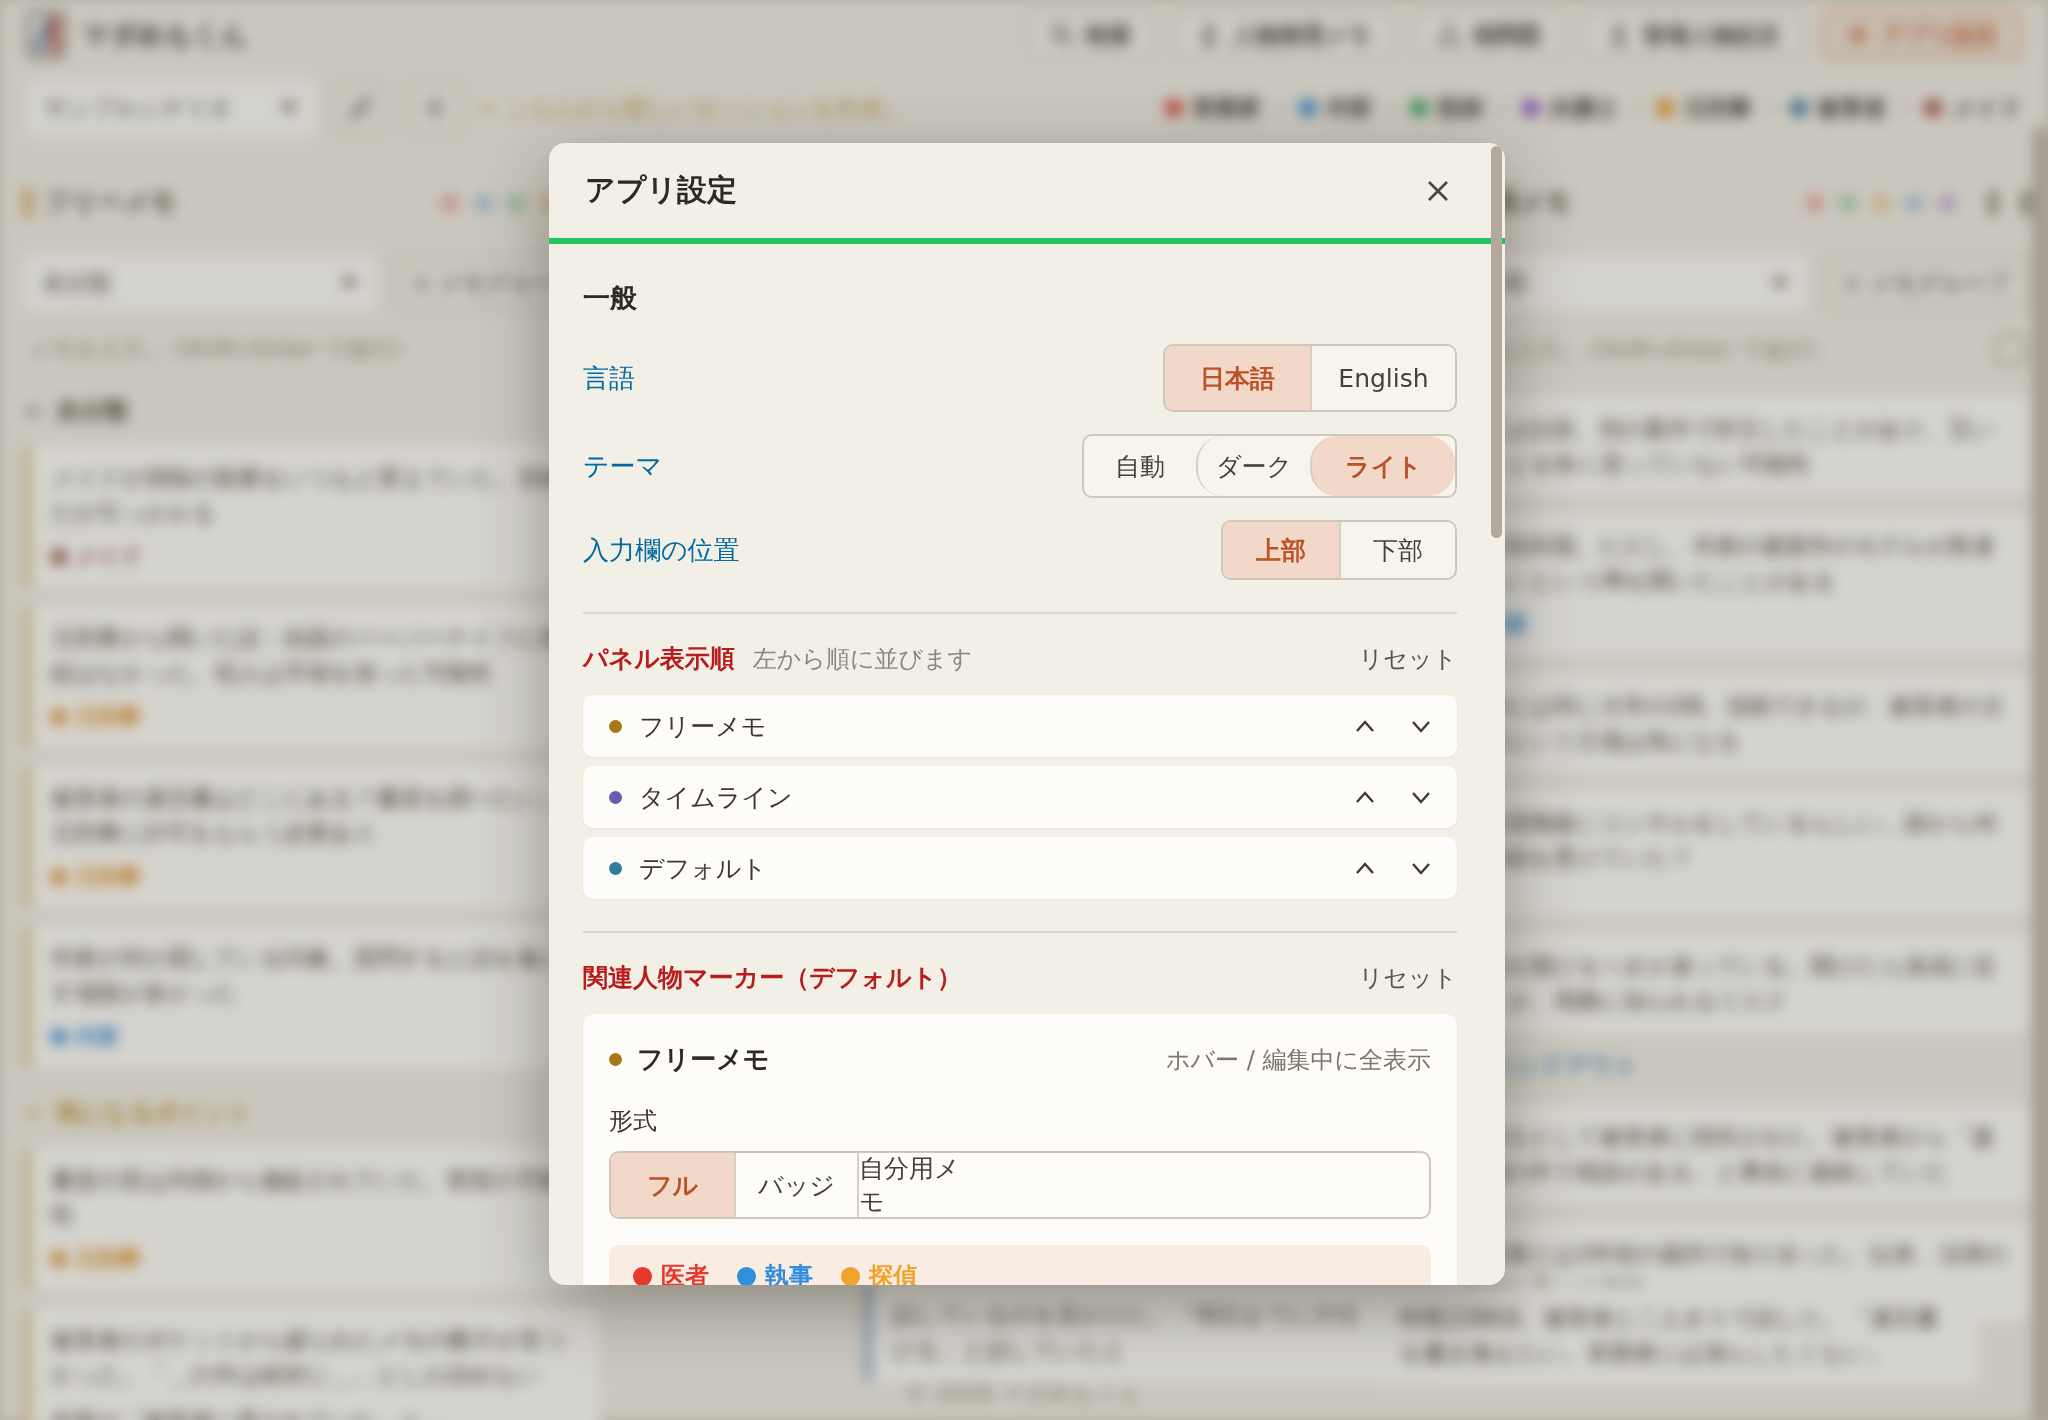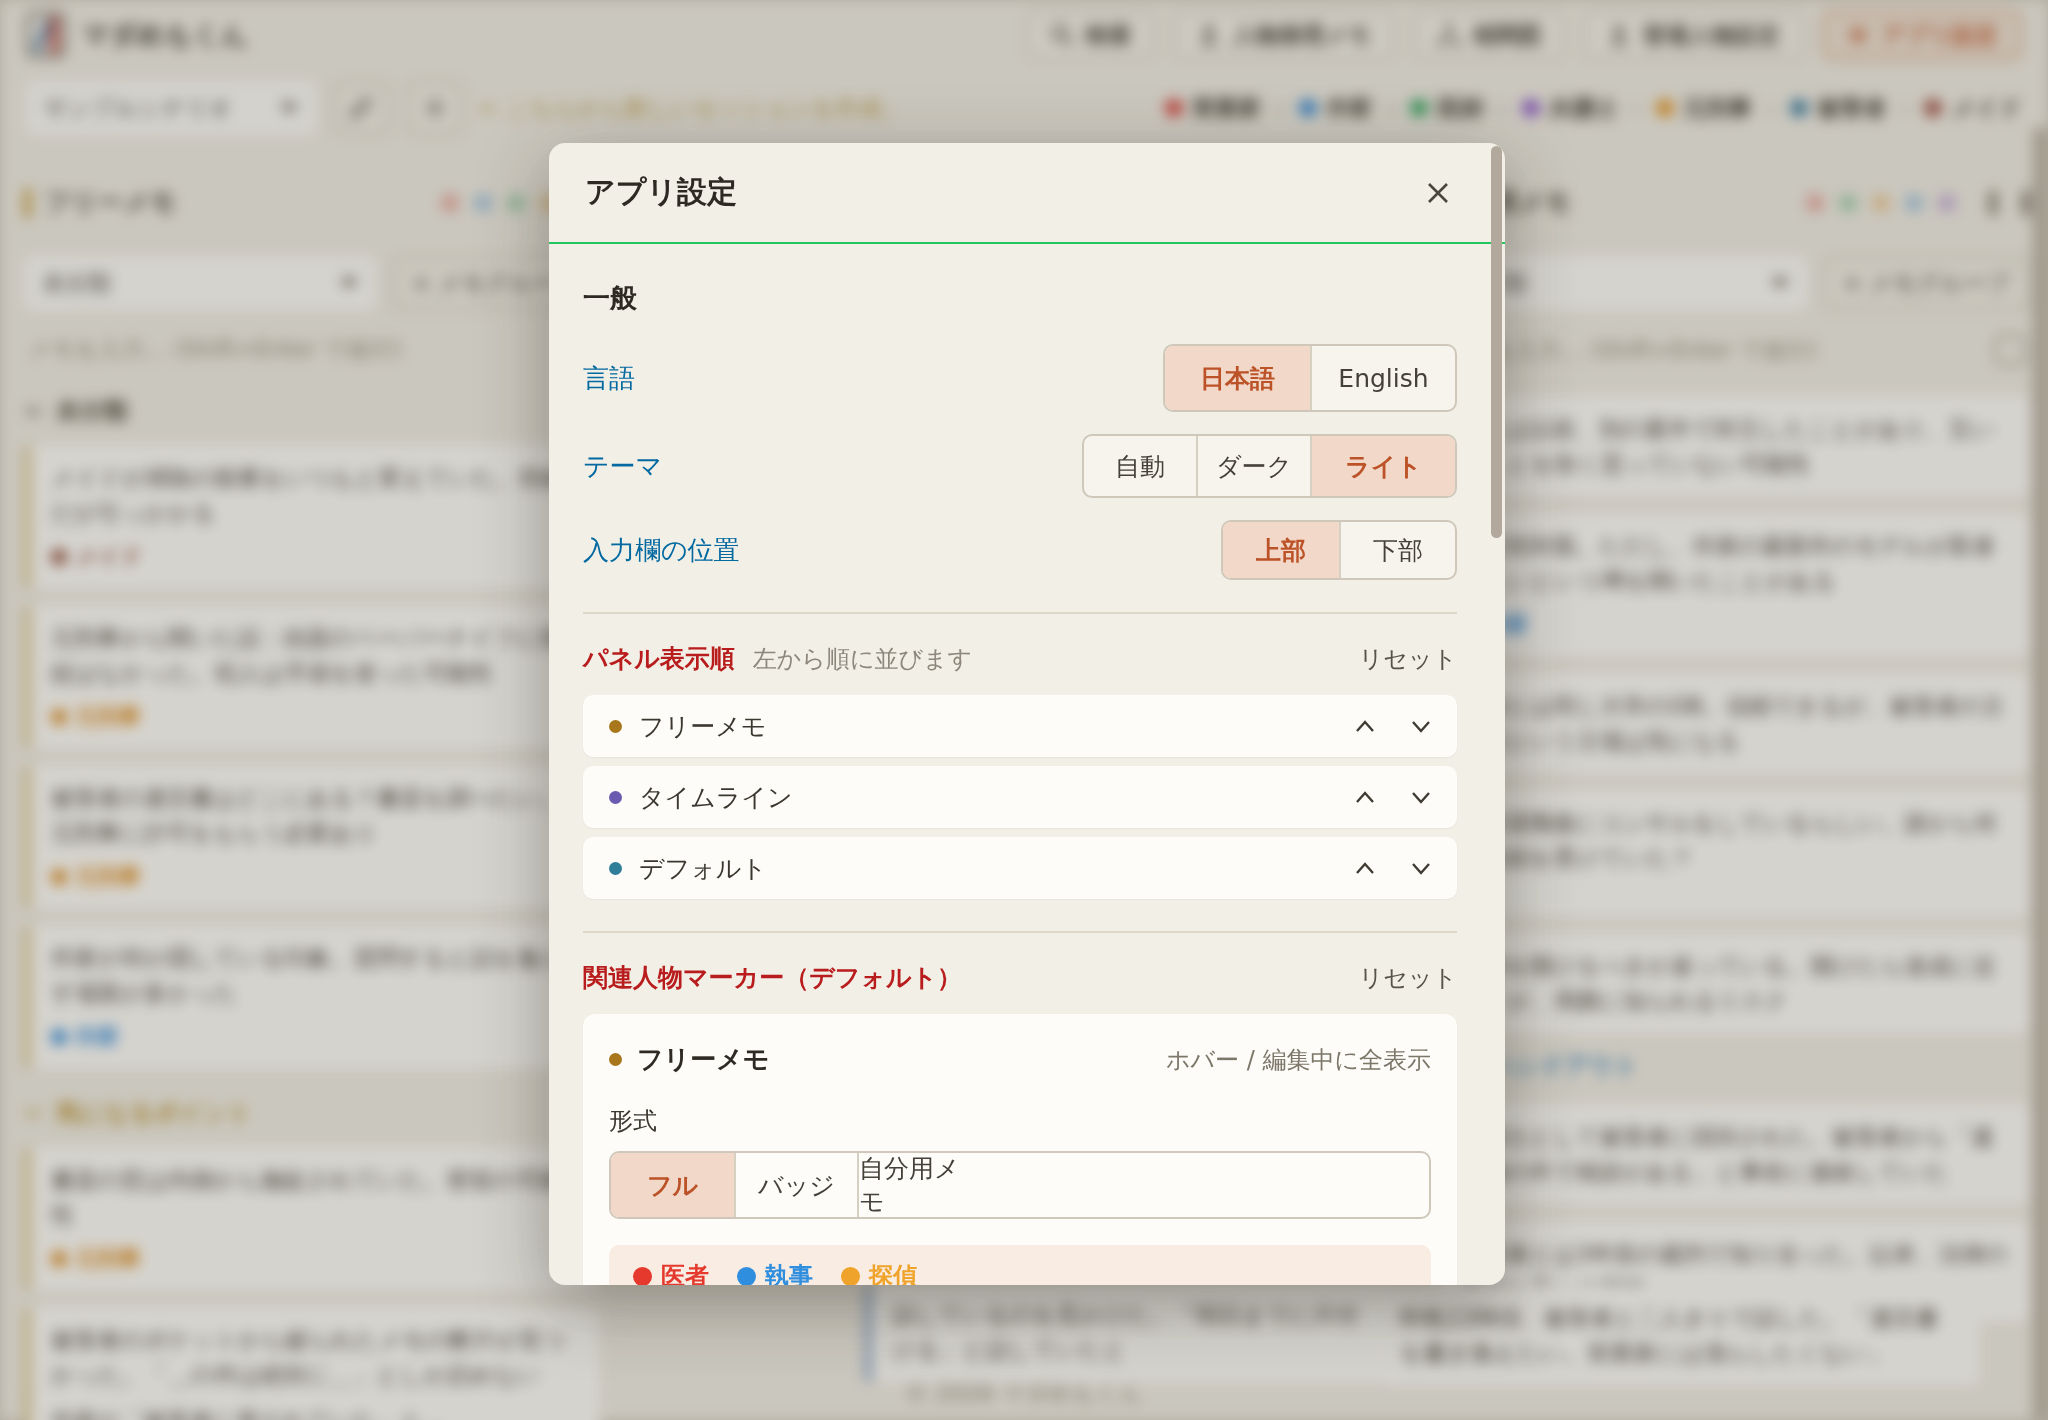--- a/index.html
+++ b/index.html
@@ -62,34 +62,34 @@
 
   .b-center { position:absolute; left:865px; top:1282px; width:525px; }
   .b-right  { position:absolute; left:1380px; top:1285px; width:600px; }
   .b-left   { position:absolute; left:24px;  top:1388px; width:575px; }
   .footer { position:absolute; left:0; right:0; top:1378px; text-align:center; font-size:23px; color:#8a8478; }
   .right-edge { position:absolute; right:0; top:128px; bottom:0; width:15px; background:#b7b0a3; }
 
   
   .modal { position:absolute; left:549px; top:143px; width:956px; height:1142px; background:#f2efe7; border-radius:16px; box-shadow:0 20px 70px rgba(40,34,24,.38); overflow:hidden; }
   .m-scroll { position:absolute; top:3px; right:3px; width:11px; height:392px; border-radius:6px; background:#b2a99c; }
-  .m-head { height:101px; display:flex; align-items:center; justify-content:space-between; padding:0 46px 0 36px; border-bottom:2px solid #22c55e; }
+  .m-head { height:101px; display:flex; align-items:center; justify-content:space-between; padding:0 46px 0 36px; border-bottom:6px solid #22c55e; }
   .m-title { font-size:30px; font-weight:bold; color:#2e2a23; }
   .m-close { width:42px; height:42px; display:flex; align-items:center; justify-content:center; }
   .m-body { padding:36px 48px 0 34px; }
 
   .sec-h1 { font-size:27px; font-weight:bold; color:#2e2a23; margin-bottom:28px; }
   .setting-row { display:flex; justify-content:space-between; align-items:center; margin-bottom:22px; }
   .setting-label { font-size:26px; color:#0369a1; }
 
   .seg { display:flex; border:2px solid #cfc8ba; border-radius:10px; overflow:hidden; background:#f7f4ed; }
   .seg-opt { display:flex; align-items:center; justify-content:center; font-size:25px; color:#45413a; border-left:2px solid #d6d0c2; }
   .seg-opt:first-child { border-left:none; }
   .seg-opt.sel { background:#f2d8c8; color:#bc5227; font-weight:bold; }
-  .h66 .seg-opt { height:64px; } .h62 .seg-opt { height:60px; } .h58 .seg-opt { height:56px; }
+  .h66 .seg-opt { height:64px; } .h62 .seg-opt { height:60px;border-radius:27px; } .h58 .seg-opt { height:56px; }
   .w145 { width:145px; } .w112 { width:112px; } .w142 { width:114px; } .w116 { width:116px; } .w131 { width:123px; }
   .seg.card-seg { background:#fdfcf9; }
 
   .divider { border:none; border-top:2px solid #ddd7ca; margin:32px 0 28px; }
 
   .sec-row { display:flex; align-items:baseline; margin-bottom:20px; }
   .sec-title { font-size:25px; font-weight:bold; color:#b91c1c; }
   .sec-sub { font-size:24px; color:#8d877b; margin-left:18px; }
   .reset { margin-left:auto; font-size:24px; color:#57524a; }
 

